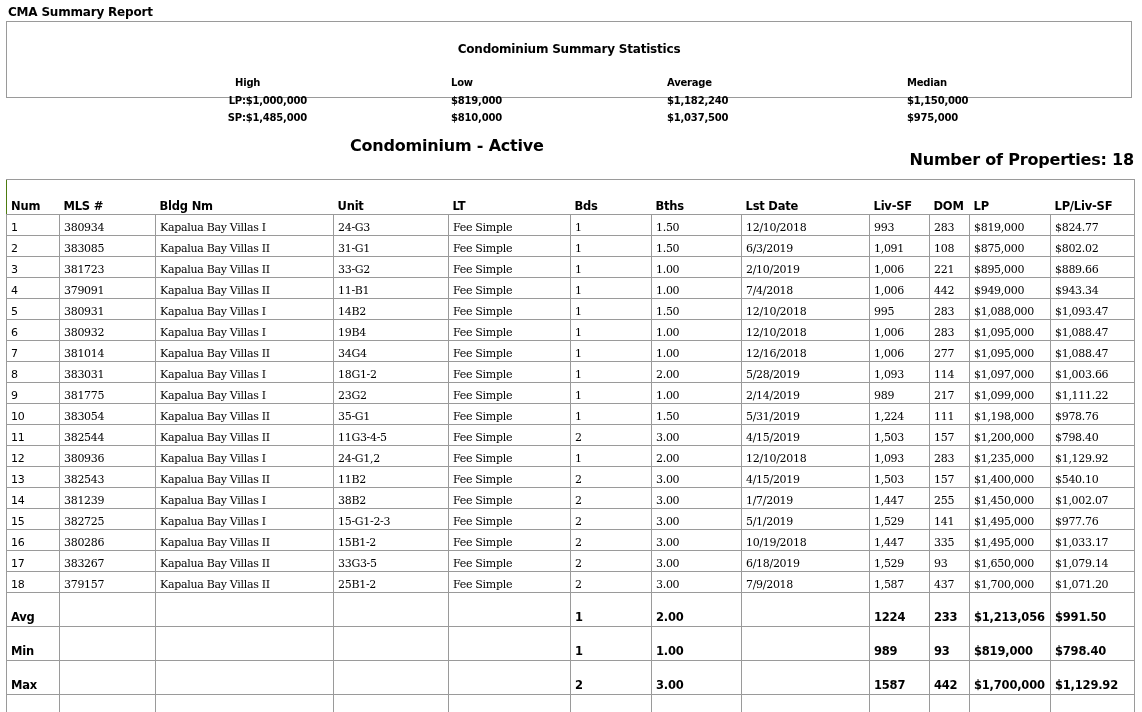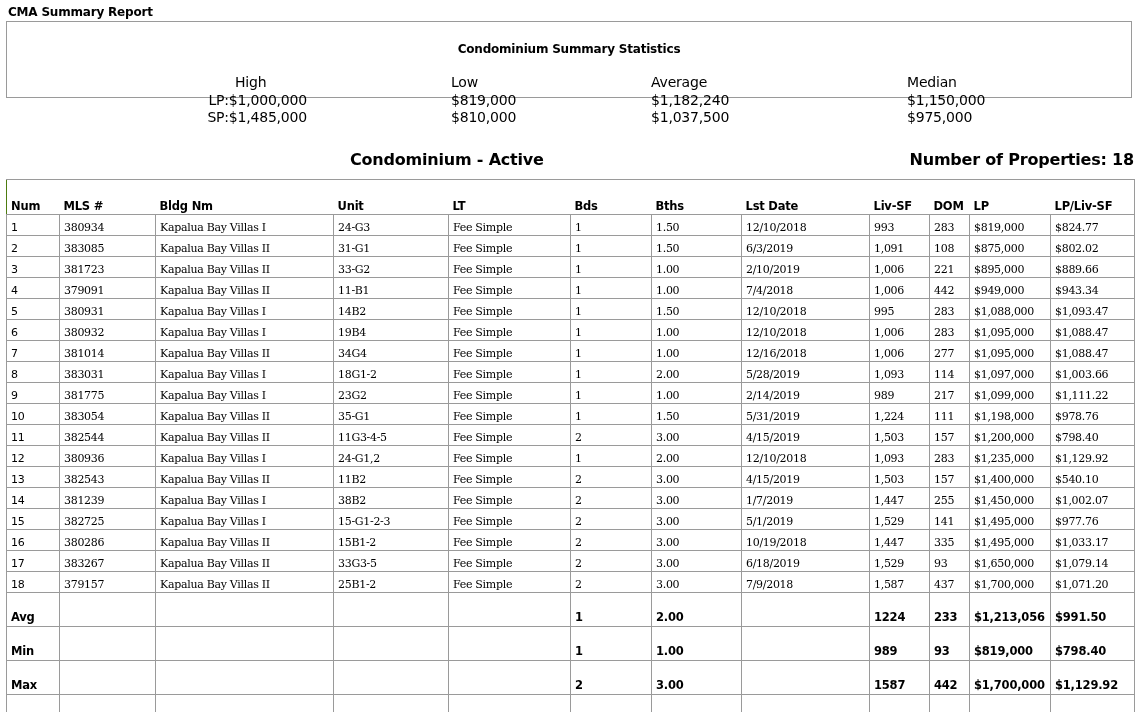--- a/index.html
+++ b/index.html
@@ -3,29 +3,29 @@
 <meta charset="utf-8">
 <style>
   html, body { margin: 0; padding: 0; background: #ffffff; }
   body { width: 1142px; height: 712px; position: relative; overflow: hidden;
          font-family: "DejaVu Sans", "Liberation Sans", sans-serif; color: #000; }
   .report-title { position: absolute; left: 8px; top: 5px; font-size: 12px; font-weight: bold; letter-spacing: -0.2px; text-align: center; }
   .stats-box { position: absolute; left: 6px; top: 21px; width: 1126px; height: 77px;
                border: 1px solid #9a9a9a; box-sizing: border-box; }
   .stats-title { position: absolute; left: 0; width: 100%; top: 20px; text-align: center;
                  font-size: 12px; font-weight: bold; letter-spacing: -0.2px; }
-  .stats-col { position: absolute; top: 52px; font-size: 14px; font-weight: normal; line-height: 17.5px; letter-spacing: -0.2px; }
+  .stats-col { position: absolute; top: 52px; font-size: 10px; font-weight: bold; line-height: 17.5px; letter-spacing: -0.2px; }
   .stats-col div { white-space: nowrap; }
   .col-high { left: 196px; text-align: right; width: 104px; }
   .col-high .hdr { text-align: left; padding-left: 32px; }
   .col-low { left: 444px; }
-  .col-avg { left: 644px; }
+  .col-avg { left: 660px; }
   .col-med { left: 900px; }
 
-  .section-title { position: absolute; left: 350px; top: 150px; font-size: 16px; font-weight: bold; letter-spacing: -0.2px; }
+  .section-title { position: absolute; left: 350px; top: 136px; font-size: 16px; font-weight: bold; letter-spacing: -0.2px; }
   .count-title { position: absolute; right: 8px; top: 150px; font-size: 16px; font-weight: bold; letter-spacing: -0.2px; }
 
   table.grid { position: absolute; left: 6px; top: 179px; border-collapse: collapse; table-layout: fixed;
                width: 1128px; font-size: 11px; letter-spacing: -0.2px; }
   table.grid td, table.grid th { border: 1px solid #9a9a9a; padding: 0 4px; overflow: hidden; white-space: nowrap; }
   table.grid thead th { border-left: none; border-right: none; text-align: left; font-weight: bold;
                         vertical-align: bottom; height: 33px; padding-bottom: 1px; font-size: 11.5px; }
   table.grid tbody td { height: 19px; vertical-align: bottom; padding-bottom: 1px;
                         font-family: "DejaVu Serif", "Liberation Serif", serif; font-size: 11px; letter-spacing: -0.3px; }
   table.grid tbody td.num { font-family: "DejaVu Sans", sans-serif; }

